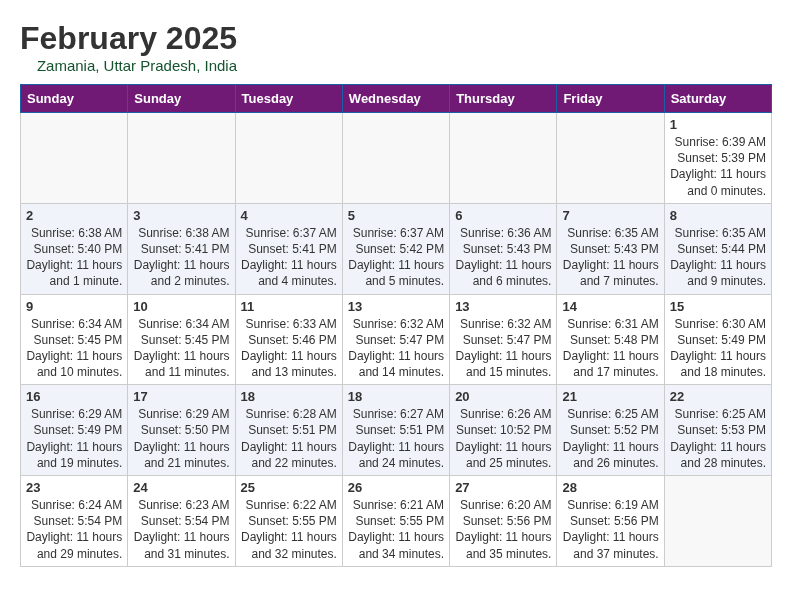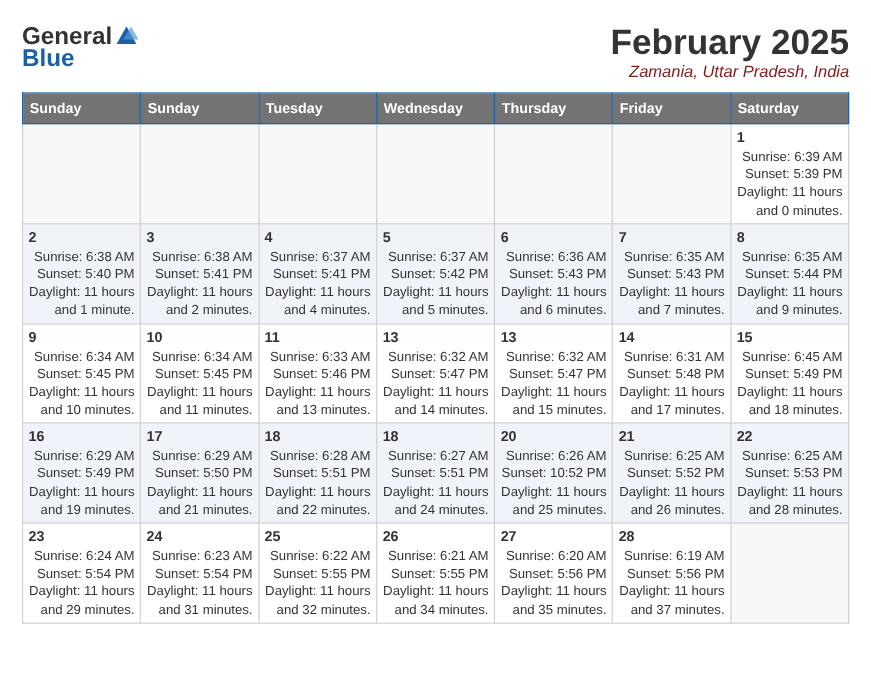--- a/index.html
+++ b/index.html
@@ -24,30 +24,29 @@
     .title-area {
       text-align: right;
     }
     .calendar-title {
       font-size: 32px;
       font-weight: bold;
       color: #333;
     }
     .calendar-subtitle {
       font-size: 15px;
-      color: #7f1d1d;
-      font-style: italic;
+      color: #14532d;
     }
     table {
       width: 100%;
       border-collapse: collapse;
       table-layout: fixed;
     }
     th {
-      background-color: #737373;
+      background-color: #701a75;
       color: white;
       font-size: 13px;
       font-weight: bold;
       padding: 6px 6px;
       text-align: left;
       border: 1px solid #1a5fa8;
     }
     td {
       border: 1px solid #ccc;
       vertical-align: top;
@@ -74,30 +73,20 @@
       background: #f0f4fa;
     }
     tr td.empty {
       background: #f8f8f8;
     }
   </style>
 </head>
 <body>
 
 <div class="header-area">
-  <div class="logo">
-    <div style="display:flex; align-items:center; gap:2px;">
-      <span style="font-size:22px; font-weight:bold; color:#333;">General</span>
-      <svg width="22" height="22" viewBox="0 0 22 22">
-        <polygon points="11,2 20,18 2,18" fill="#1a5fa8"></polygon>
-        <polygon points="15,2 22,14 8,14" fill="#5b9bd5" opacity="0.7"></polygon>
-      </svg>
-    </div>
-    <span style="font-size:22px; font-weight:bold; color:#1a5fa8; margin-top:-6px;">Blue</span>
-  </div>
   <div class="title-area">
     <div class="calendar-title">February 2025</div>
     <div class="calendar-subtitle">Zamania, Uttar Pradesh, India</div>
   </div>
 </div>
 
 <table>
   <thead>
     <tr>
       <th>Sunday</th>
@@ -214,21 +203,21 @@
         </td>
         <td>
           <div class="day-number">14</div>
           <div class="day-info">Sunrise: 6:31 AM
 Sunset: 5:48 PM
 Daylight: 11 hours
 and 17 minutes.</div>
         </td>
         <td>
           <div class="day-number">15</div>
-          <div class="day-info">Sunrise: 6:45 AM
+          <div class="day-info">Sunrise: 6:30 AM
 Sunset: 5:49 PM
 Daylight: 11 hours
 and 18 minutes.</div>
         </td>
       </tr>
       <tr>
         <td>
           <div class="day-number">16</div>
           <div class="day-info">Sunrise: 6:29 AM
 Sunset: 5:49 PM

